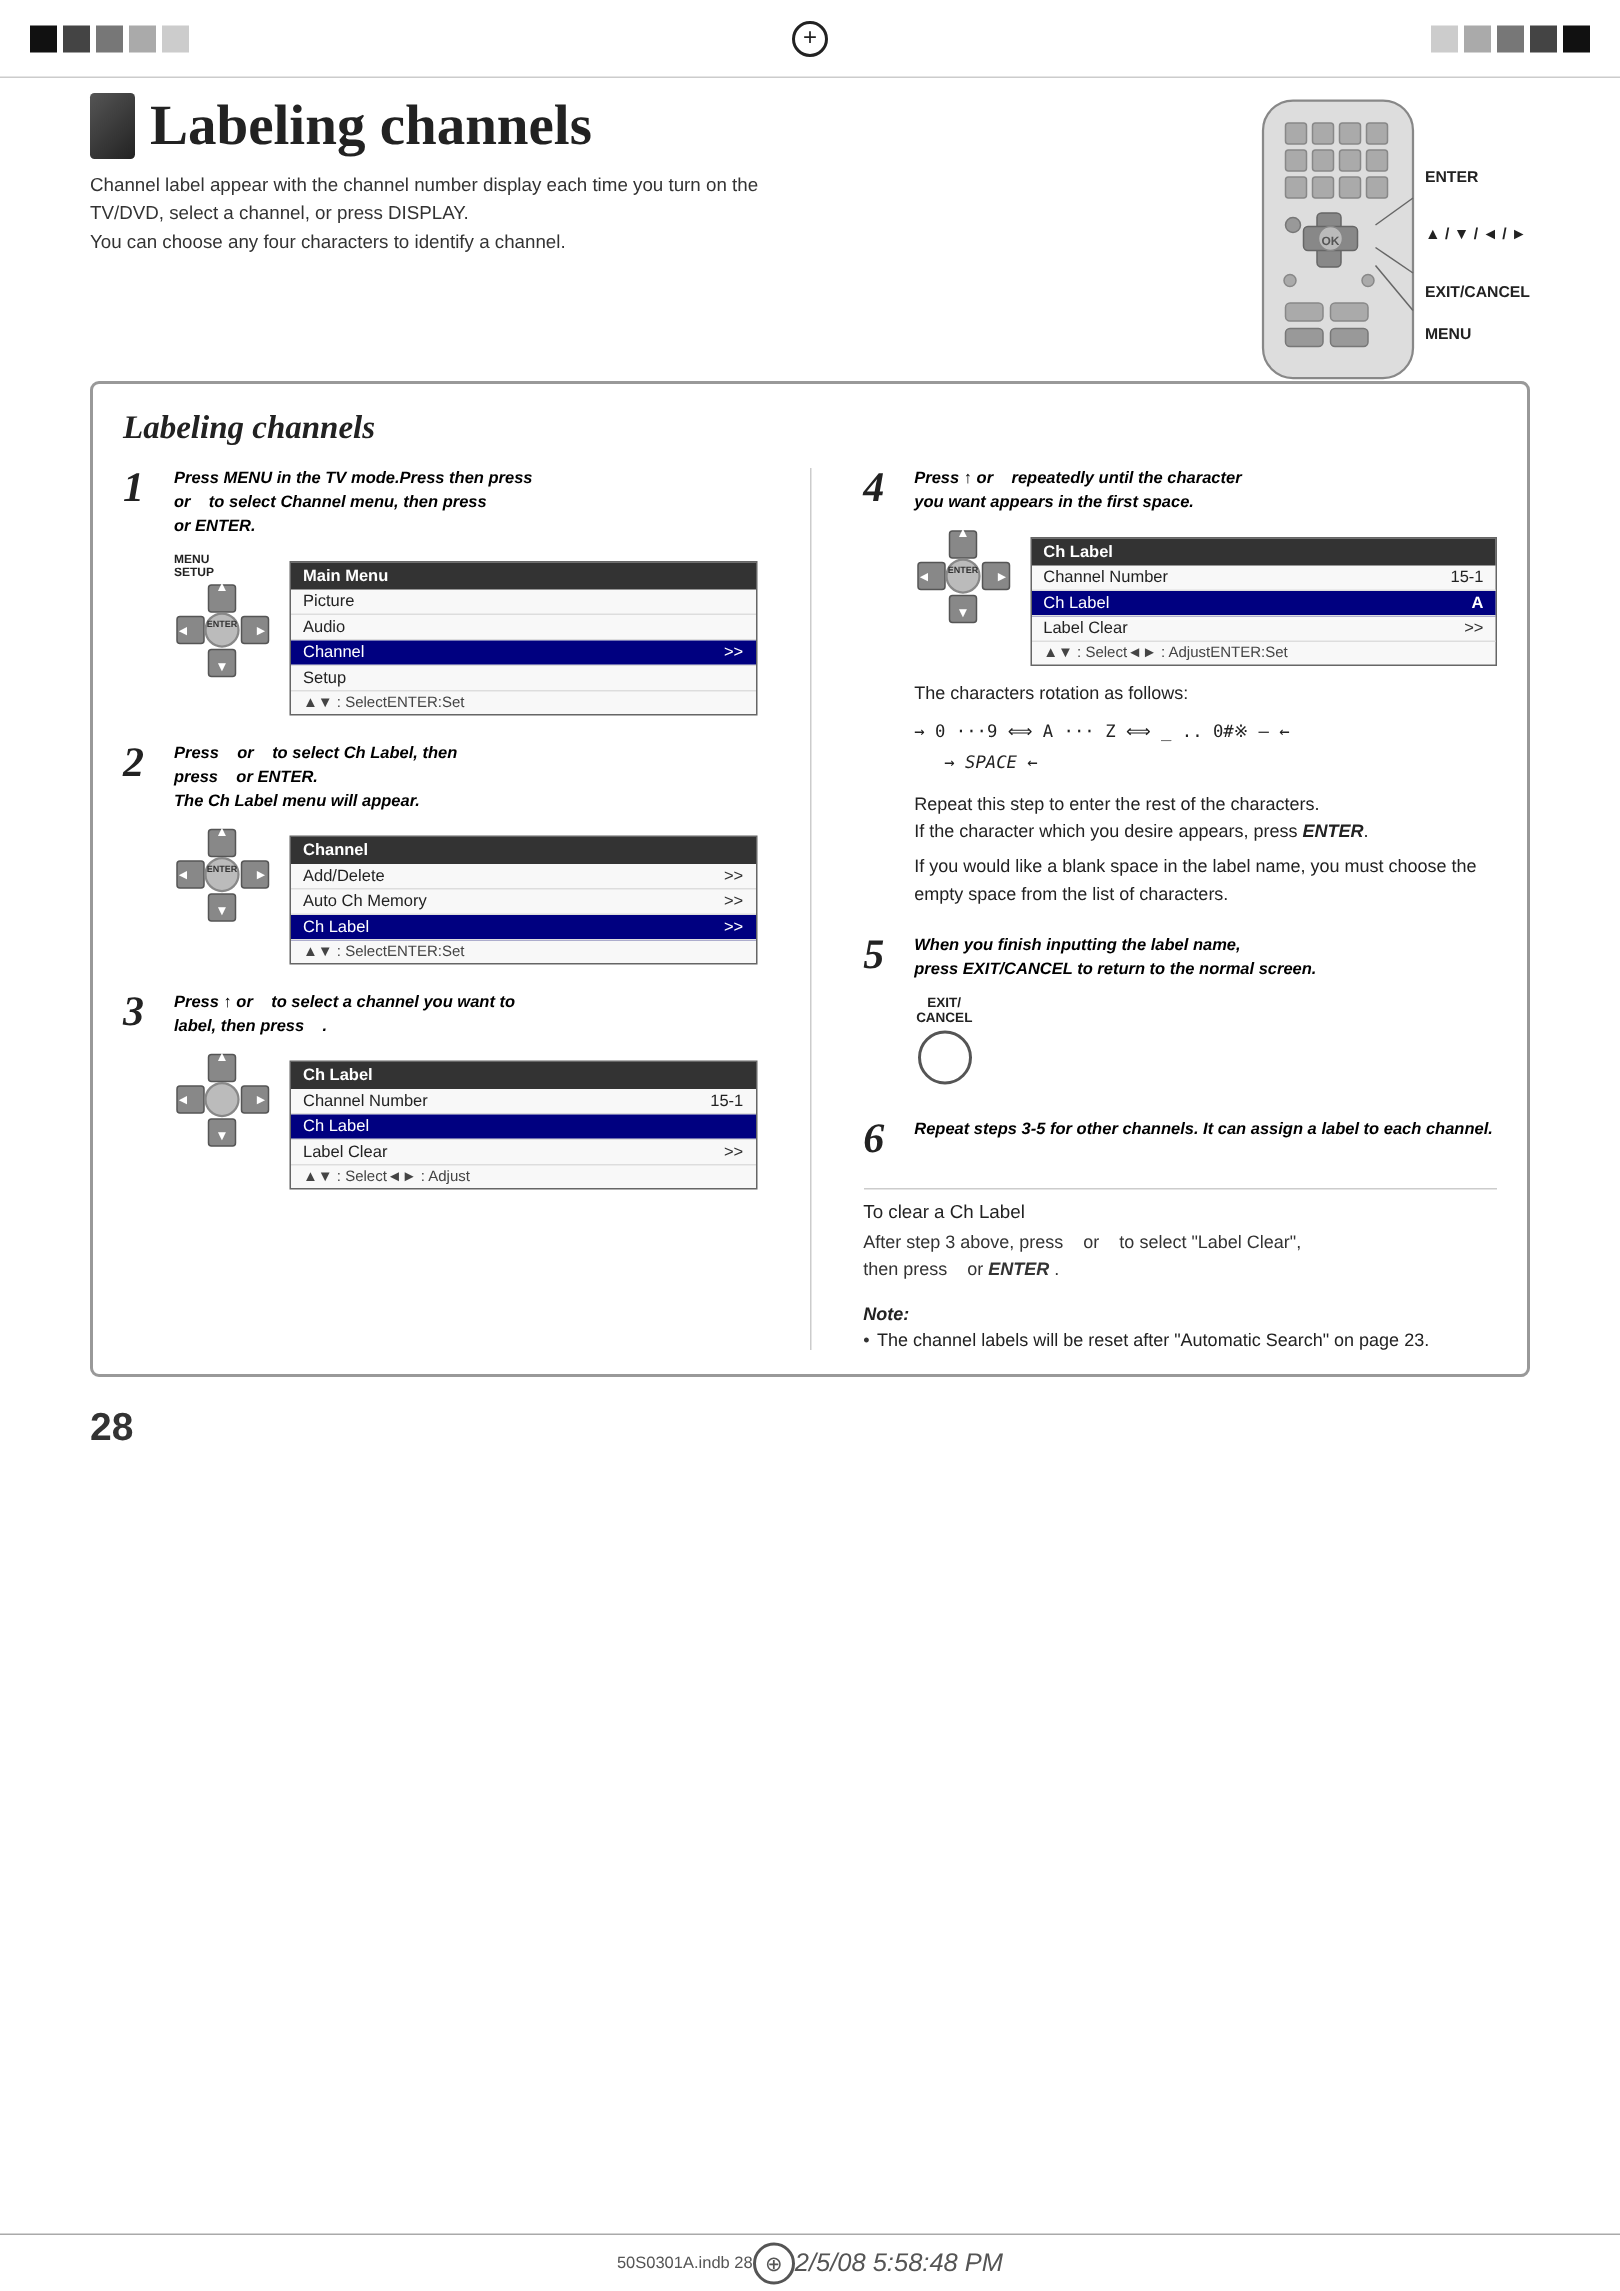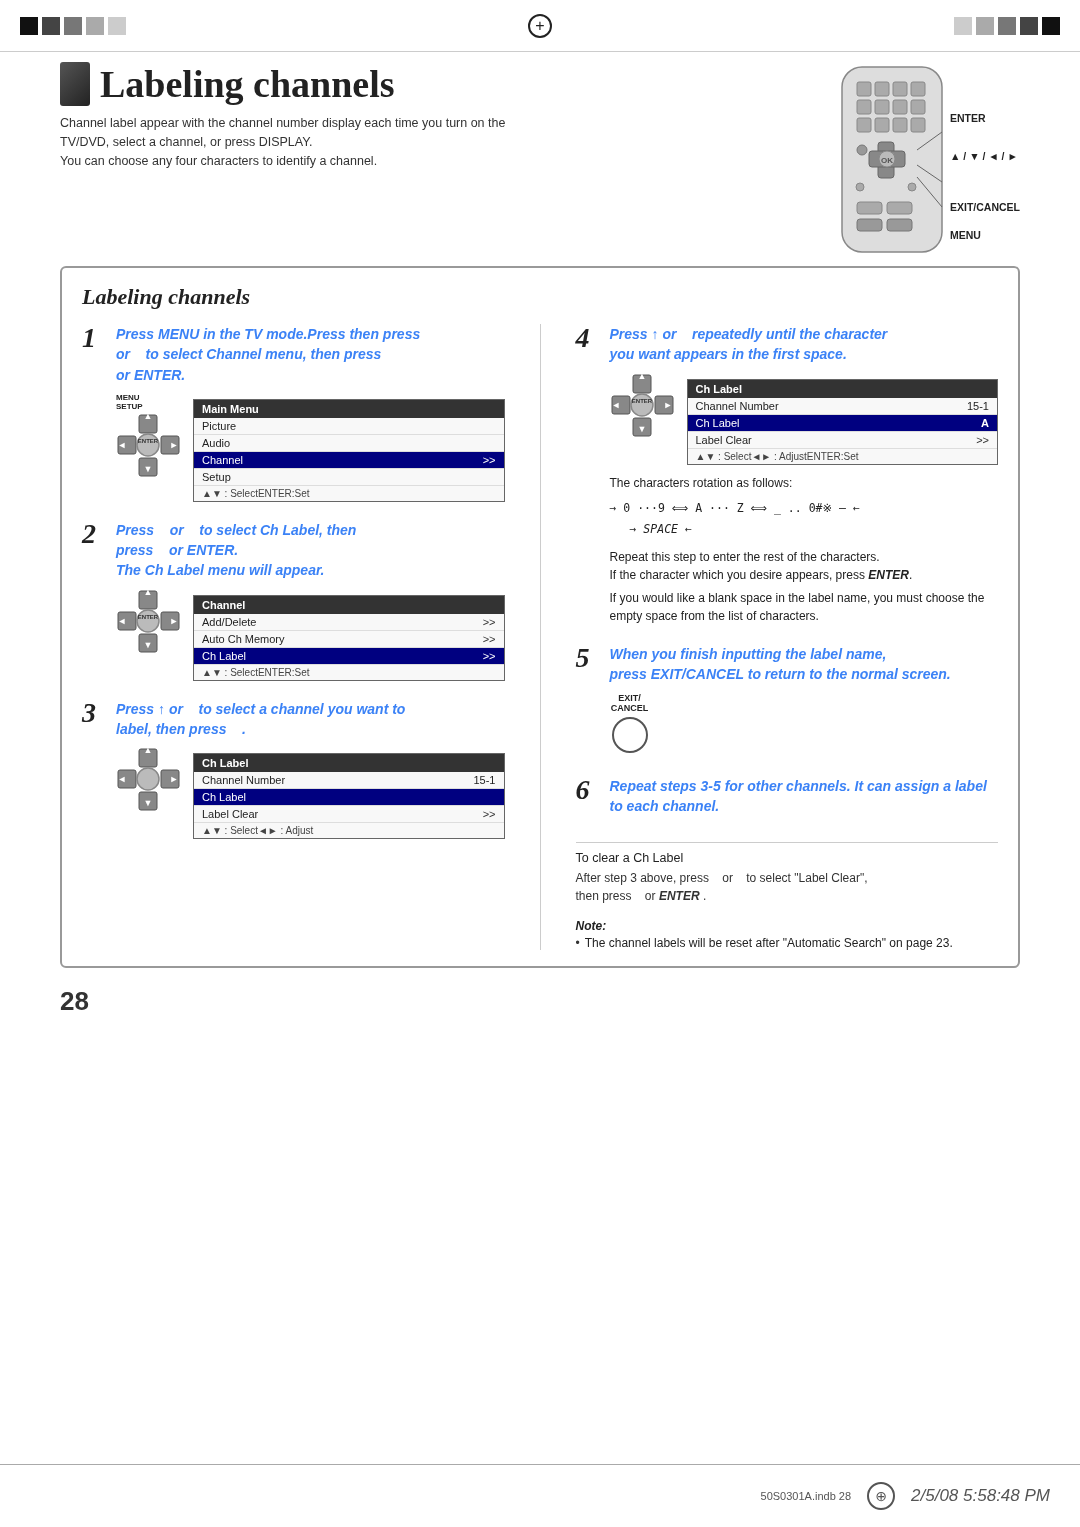--- a/index.html
+++ b/index.html
@@ -125,23 +125,23 @@
       font-style: italic;
       font-family: Georgia, serif;
       color: #222;
       line-height: 1;
       min-width: 24px;
     }
     .step-content {
       flex: 1;
     }
     .step-instruction {
-      font-size: 14px;
+      font-size: 11px;
       line-height: 1.45;
-      color: #3b82f6;
+      color: #000000;
       margin-bottom: 8px;
     }
     .step-instruction em {
       font-style: italic;
     }
     .step-instruction strong {
       font-weight: bold;
     }
 
     
@@ -243,27 +243,26 @@
       border-top: 1px solid #ccc;
       margin: 8px 0;
     }
 
     
     .bottom-bar {
       position: absolute;
       bottom: 0;
       left: 0;
       right: 0;
-      height: 63px;
+      height: 38px;
       display: flex;
       align-items: center;
-      justify-content: flex-end;
+      justify-content: center;
       padding: 0 30px;
       border-top: 1px solid #aaa;
-      gap: 16px;
     }
     .bottom-left { font-size: 11px; color: #555; }
     .bottom-center {
       width: 28px; height: 28px;
       border-radius: 50%;
       border: 2px solid #555;
       display: flex; align-items: center; justify-content: center;
       font-size: 14px; color: #555;
     }
     .bottom-right { font-size: 17px; color: #555; font-style: italic; }
@@ -376,21 +375,21 @@
 
           <rect x="45" y="140" width="25" height="12" rx="3" fill="#aaa" stroke="#888" stroke-width="1"></rect>
           <rect x="75" y="140" width="25" height="12" rx="3" fill="#aaa" stroke="#888" stroke-width="1"></rect>
           <rect x="45" y="157" width="25" height="12" rx="3" fill="#999" stroke="#777" stroke-width="1"></rect>
           <rect x="75" y="157" width="25" height="12" rx="3" fill="#999" stroke="#777" stroke-width="1"></rect>
         </svg>
         
         <div style="position:relative; margin-top:-160px; margin-left:138px; line-height:2.5;">
           <div style="font-size:10.5px;font-weight:bold;white-space:nowrap;">ENTER</div>
           <div style="font-size:10.5px;font-weight:bold;white-space:nowrap;margin-top:12px;">▲ / ▼ / ◄ / ►</div>
-          <div style="font-size:10.5px;font-weight:bold;white-space:nowrap;margin-top:24px;">EXIT/CANCEL</div>
+          <div style="font-size:10.5px;font-weight:bold;white-space:nowrap;margin-top:12px;">EXIT/CANCEL</div>
           <div style="font-size:10.5px;font-weight:bold;white-space:nowrap;margin-top:2px;">MENU</div>
         </div>
       </div>
     </div>
   </div>
 
   <div class="section-box">
     <div class="section-title">Labeling channels</div>
 
     <div class="two-col">

